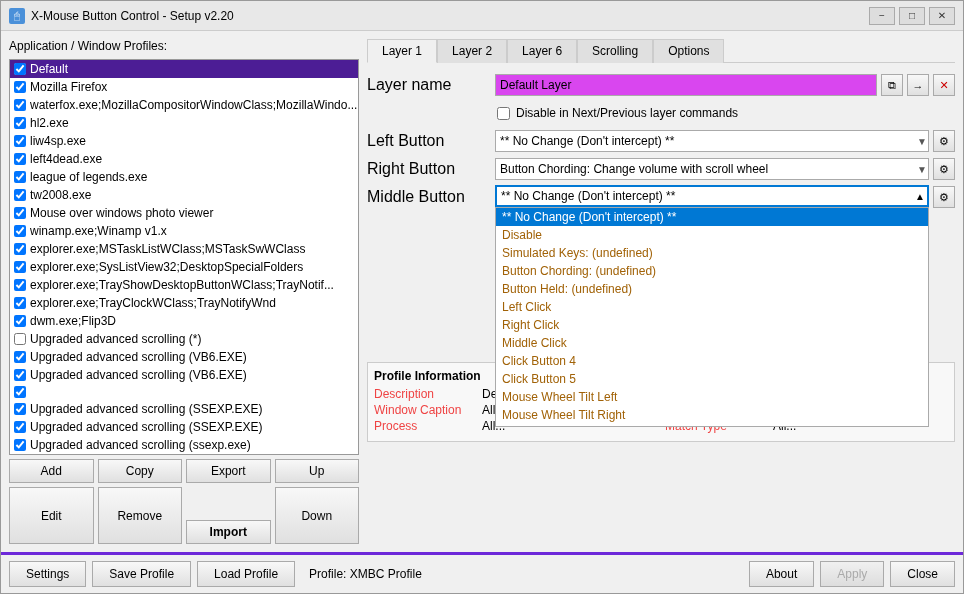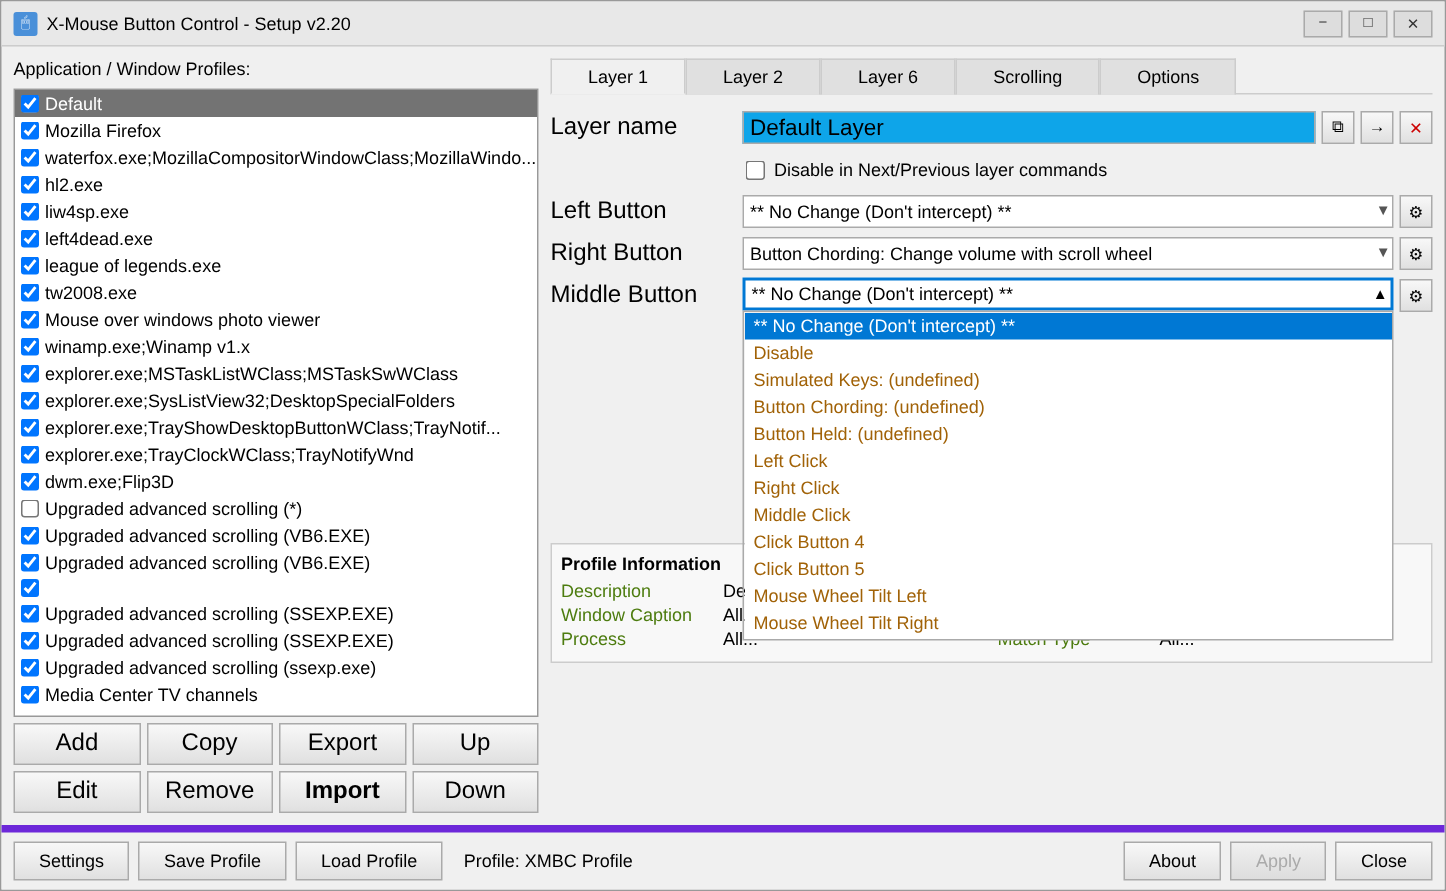--- a/index.html
+++ b/index.html
@@ -96,56 +96,56 @@
       display: flex;
       align-items: center;
       padding: 2px 4px;
       cursor: pointer;
       color: #000;
       white-space: nowrap;
       overflow: hidden;
       text-overflow: ellipsis;
     }
     .profile-item.selected {
-      background: #737373;
+      background: #4c1d95;
       color: white;
     }
     .profile-item input[type=checkbox] {
       margin-right: 4px;
       width: 12px;
       height: 12px;
     }
     .btn-row {
       display: flex;
       gap: 4px;
     }
     .btn {
       flex: 1;
       padding: 4px 8px;
       border: 1px solid #aaa;
       background: linear-gradient(to bottom, #f8f8f8, #e0e0e0);
       cursor: pointer;
-      font-size: 16px;
+      font-size: 12px;
       color: #000;
       text-align: center;
     }
     .btn:disabled { color: #aaa; cursor: default; }
     .right-panel {
       flex: 1;
       display: flex;
       flex-direction: column;
       gap: 4px;
     }
     .tabs {
       display: flex;
       gap: 0;
       border-bottom: 1px solid #ccc;
     }
     .tab {
-      padding: 4px 24px;
+      padding: 4px 14px;
       border: 1px solid #ccc;
       border-bottom: none;
       background: #e0e0e0;
       cursor: pointer;
       font-size: 12px;
       margin-bottom: -1px;
     }
     .tab.active {
       background: #f0f0f0;
       border-bottom: 1px solid #f0f0f0;
@@ -175,22 +175,22 @@
       flex: 1;
       display: flex;
       gap: 4px;
       align-items: center;
     }
     .text-input {
       flex: 1;
       height: 22px;
       border: 1px solid #aaa;
       padding: 2px 4px;
-      font-size: 15px;
-      background: #0ea5e9;
+      font-size: 12px;
+      background: #d946ef;
     }
     .select-wrapper {
       flex: 1;
       display: flex;
       align-items: center;
       position: relative;
     }
     .select-wrapper select {
       width: 100%;
       height: 22px;
@@ -279,28 +279,28 @@
     }
     .profile-info-row {
       display: flex;
       align-items: center;
       gap: 8px;
       margin-bottom: 2px;
     }
     .profile-info-label {
       width: 100px;
       font-size: 12px;
-      color: #4d7c0f;
+      color: #ef4444;
     }
     .profile-info-value {
       font-size: 12px;
       color: #000;
     }
     .bottom-bar {
-      border-top: 5px solid #6d28d9;
+      border-top: 3px solid #6d28d9;
       padding: 6px 8px;
       display: flex;
       align-items: center;
       gap: 6px;
       background: #f0f0f0;
     }
     .bottom-btn {
       padding: 5px 16px;
       border: 1px solid #aaa;
       background: linear-gradient(to bottom, #f8f8f8, #e0e0e0);
@@ -432,21 +432,21 @@
       </div>
       <div class="btn-row">
         <button class="btn">Add</button>
         <button class="btn">Copy</button>
         <button class="btn">Export</button>
         <button class="btn">Up</button>
       </div>
       <div class="btn-row">
         <button class="btn">Edit</button>
         <button class="btn">Remove</button>
-        <button class="btn" style="font-weight:bold;">Import</button>
+        <button class="btn" style="font-weight:bold;margin-top:33px;">Import</button>
         <button class="btn">Down</button>
       </div>
     </div>
 
     <div class="right-panel">
 
       <div class="tabs" id="tab-bar">
           <div class="tab active">Layer 1</div>
           <div class="tab">Layer 2</div>
           <div class="tab">Layer 6</div>

